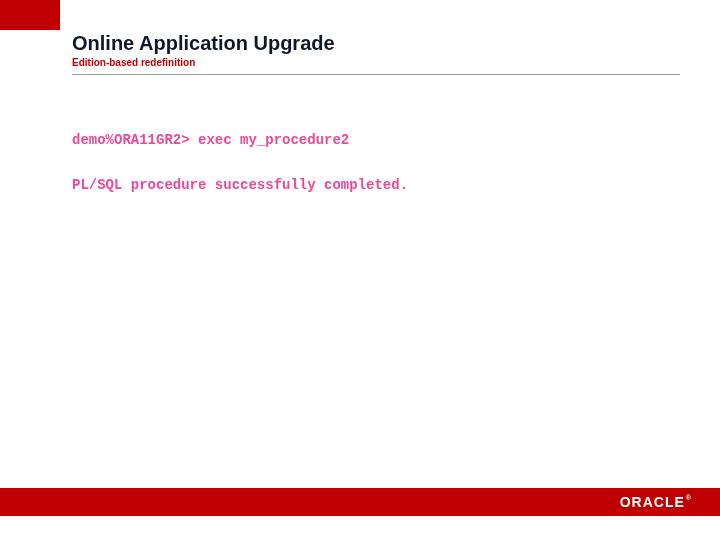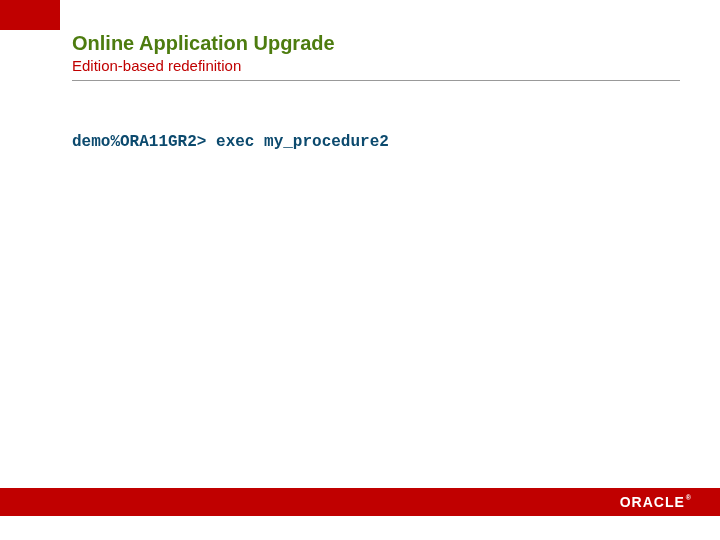--- a/index.html
+++ b/index.html
@@ -21,45 +21,45 @@
     }
     .header {
       position: absolute;
       top: 32px;
       left: 72px;
       right: 40px;
     }
     .title {
       font-size: 20px;
       font-weight: bold;
-      color: #4d7c0f;
+      color: #0f172a;
       margin-bottom: 2px;
     }
     .subtitle {
-      font-size: 15px;
-      font-weight: normal;
+      font-size: 10px;
+      font-weight: bold;
       color: #c00000;
       margin-bottom: 6px;
     }
     .divider {
       border: none;
       border-top: 1px solid #999;
       margin-top: 2px;
     }
     .content {
       position: absolute;
       top: 130px;
       left: 72px;
       right: 40px;
     }
     .code-line {
       font-family: "Courier New", Courier, monospace;
-      font-size: 16px;
+      font-size: 14px;
       font-weight: bold;
-      color: #0c4a6e;
+      color: #ec4899;
       line-height: 1.5;
       white-space: pre;
     }
     .code-block-2 {
       margin-top: 24px;
     }
     .footer-bar {
       position: absolute;
       left: 0;
       right: 0;
@@ -90,19 +90,20 @@
 <div class="red-block"></div>
 
 <div class="header">
   <div class="title">Online Application Upgrade</div>
   <div class="subtitle">Edition-based redefinition</div>
   <hr class="divider">
 </div>
 
 <div class="content">
   <div class="code-line">demo%ORA11GR2&gt; exec my_procedure2</div>
+  <div class="code-line code-block-2">PL/SQL procedure successfully completed.</div>
 </div>
 
 <div class="footer-bar">
   <span class="oracle-logo">
     <span>ORACLE</span><sup>®</sup>
   </span>
 </div>
 
 </body></html>

